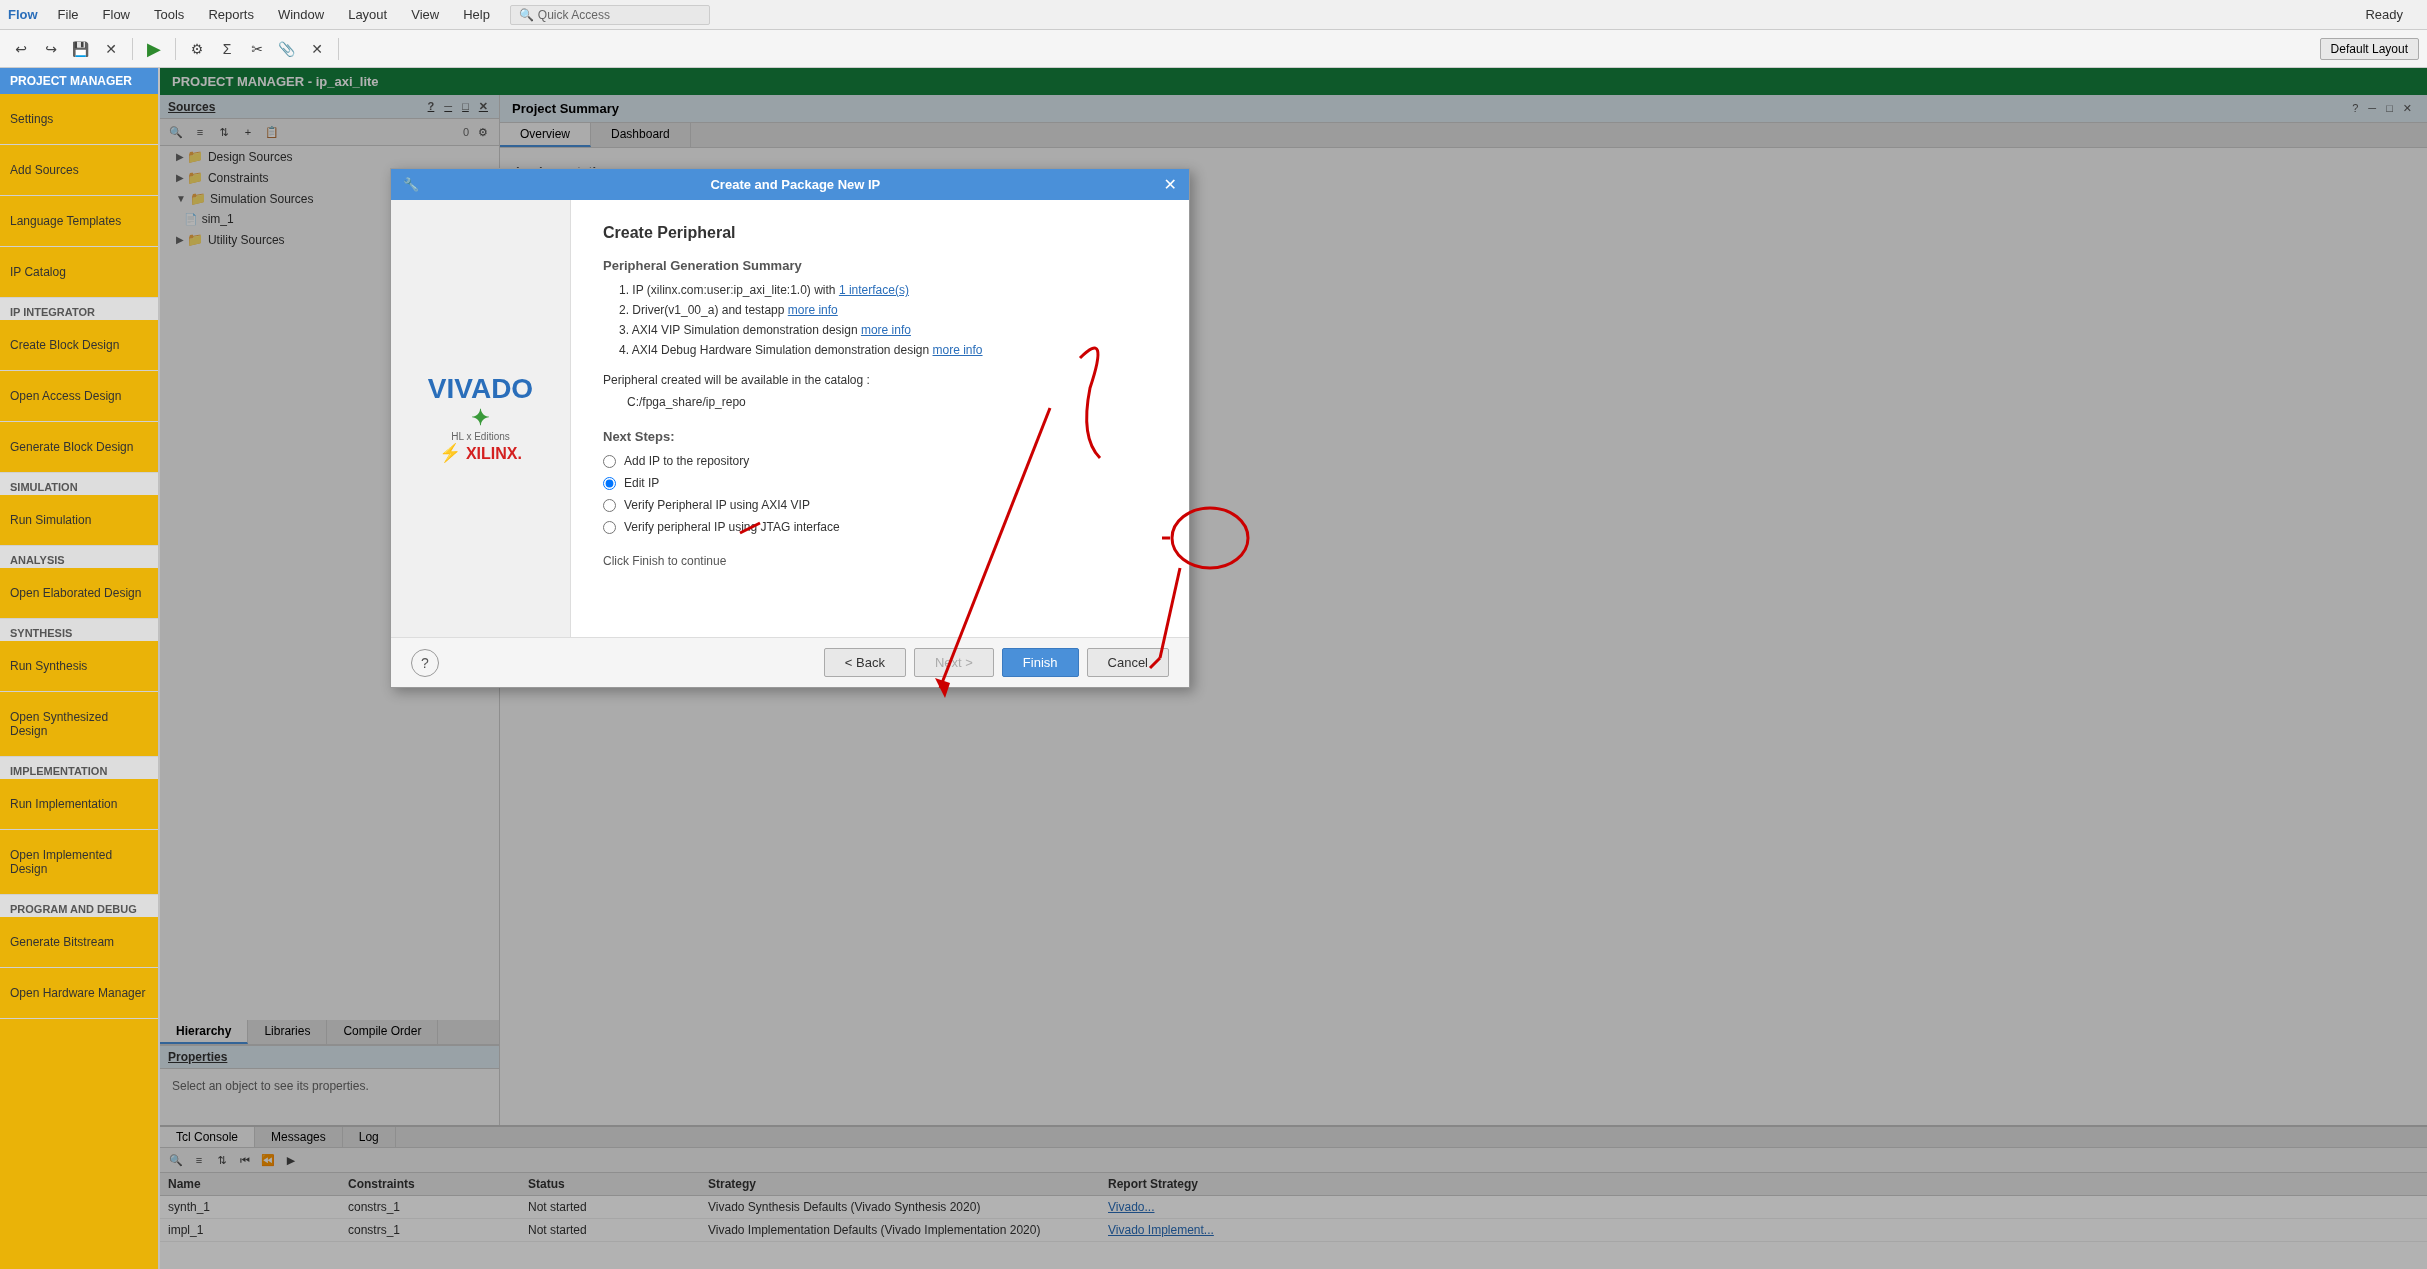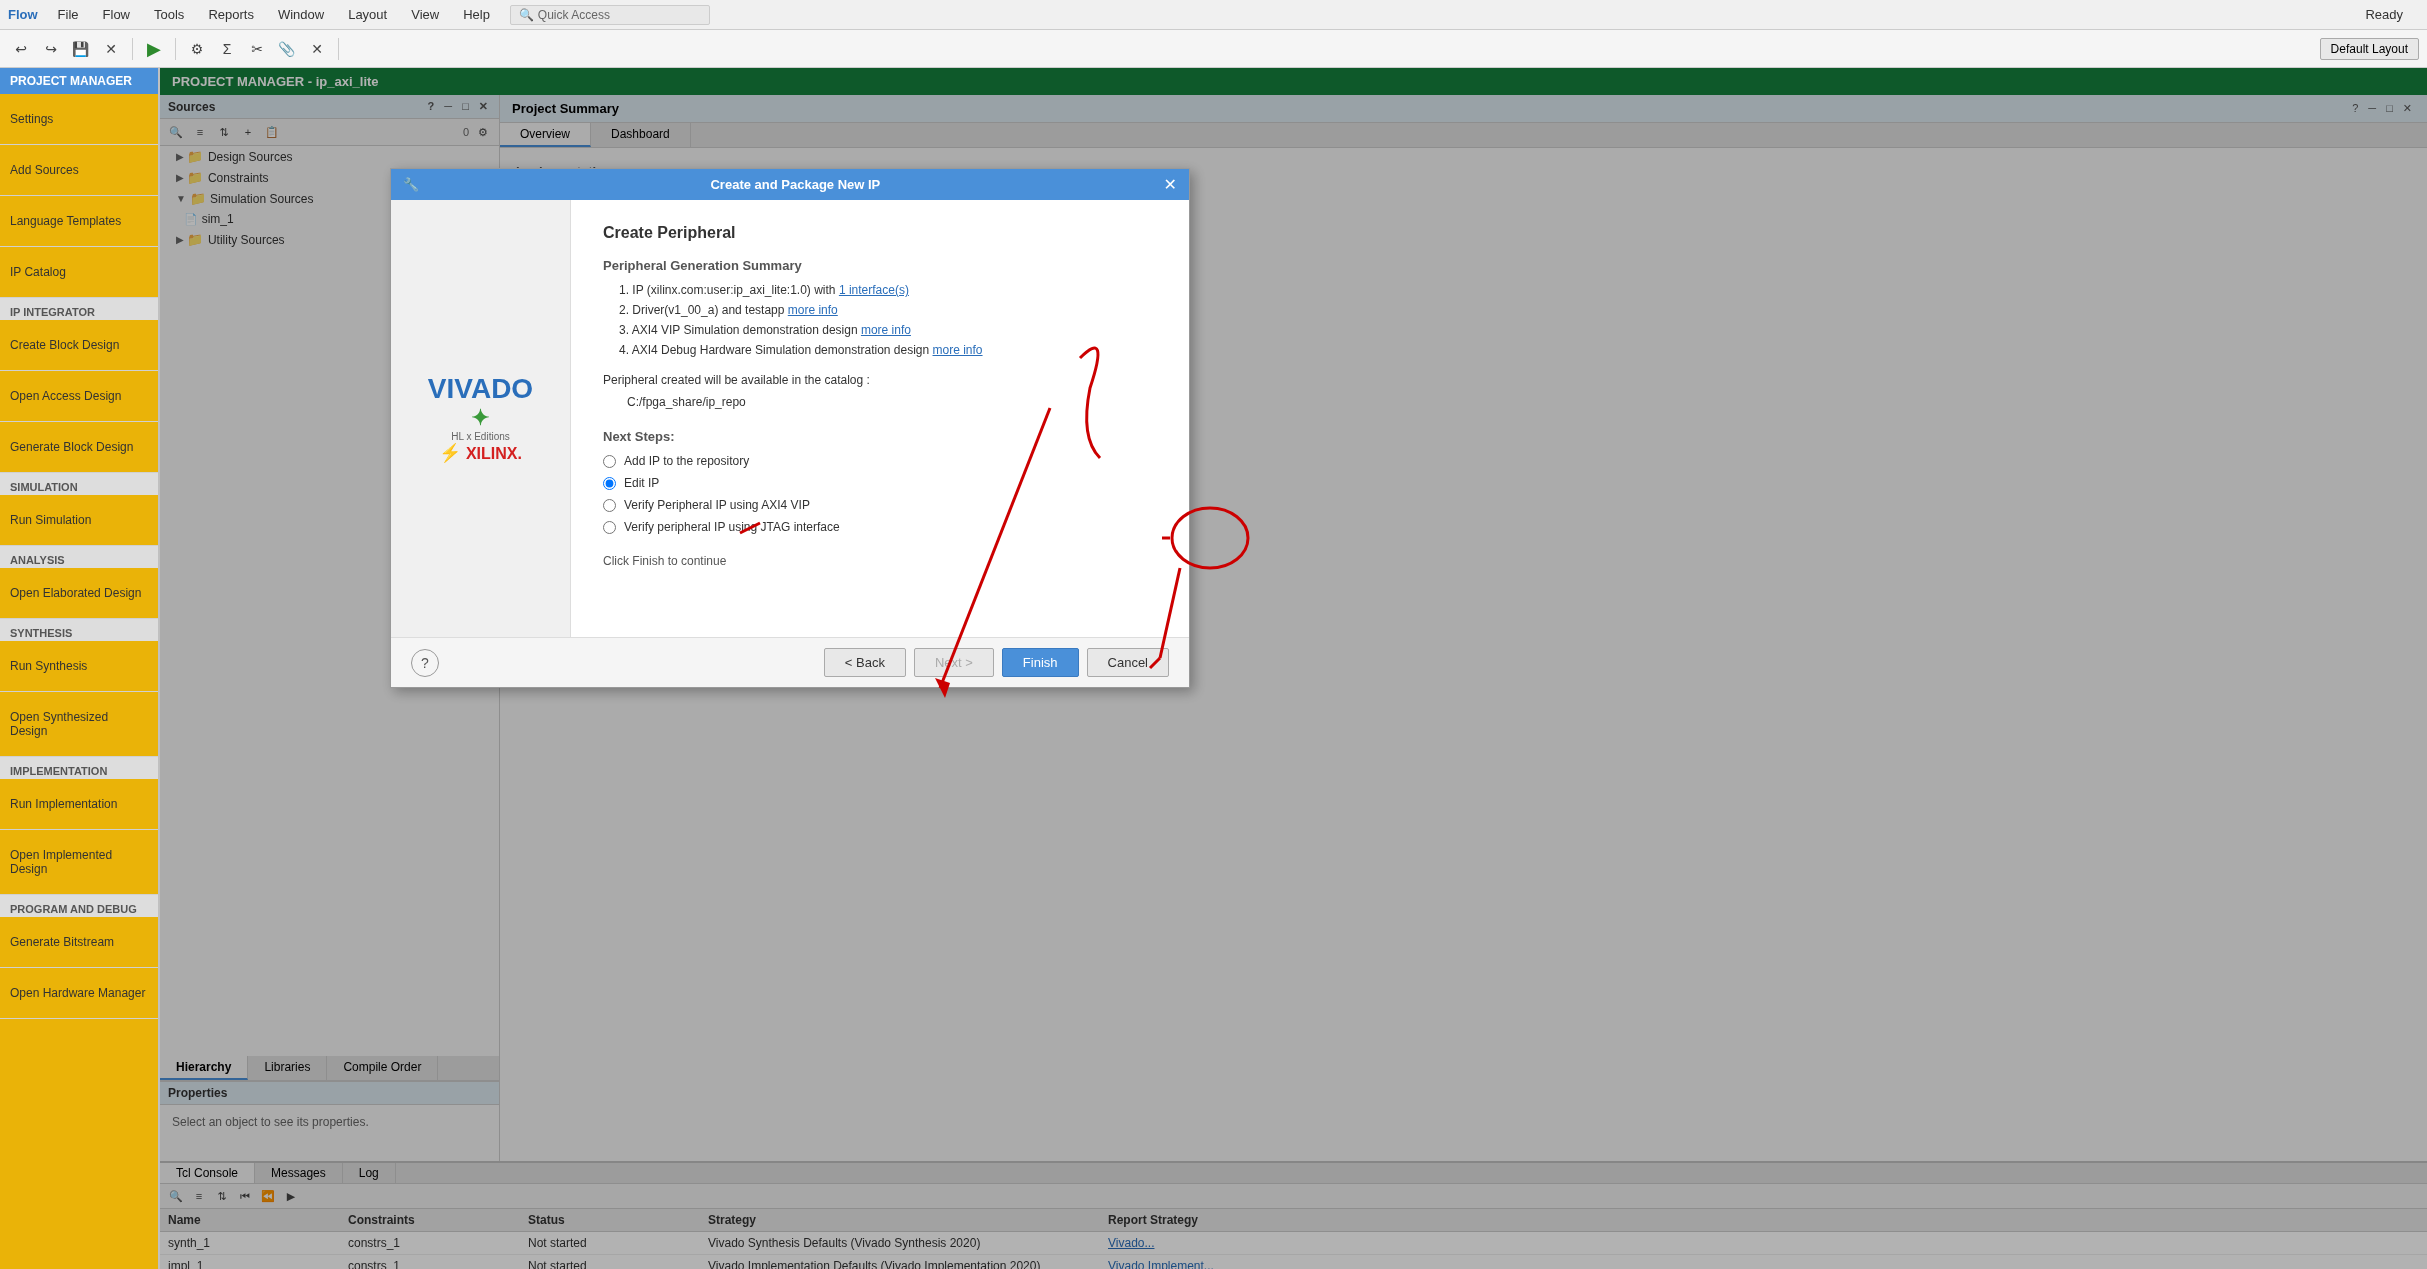--- a/index.html
+++ b/index.html
@@ -58,21 +58,21 @@
     
     .content-area { flex: 1; display: flex; flex-direction: column; position: relative; }
 
     
     .sources-panel {
       width: 340px; background: #f5f5f5; border-right: 1px solid #ccc;
       display: flex; flex-direction: column;
     }
     .panel-title-bar {
       background: #dce8f0; padding: 4px 8px; font-size: 12px; font-weight: bold; color: #333;
-      border-bottom: 1px solid #ccc; display: flex; align-items: center; justify-content: space-between;
+      border-bottom: 1px solid #ccc; display: flex; align-items: center; justify-content: space-between; text-decoration: underline;
     }
     .panel-toolbar {
       display: flex; align-items: center; background: #f0f0f0; border-bottom: 1px solid #ccc;
       padding: 3px 6px; gap: 4px;
     }
     .panel-btn { width: 20px; height: 20px; display: flex; align-items: center; justify-content: center; cursor: pointer; font-size: 11px; color: #444; border-radius: 2px; border: none; background: transparent; }
 
     .tree-item { padding: 3px 8px 3px 16px; font-size: 12px; color: #333; cursor: pointer; display: flex; align-items: center; gap: 4px; }
     .tree-item.indent1 { padding-left: 24px; }
     .tree-expand { font-size: 10px; color: #666; }
@@ -89,21 +89,21 @@
     }
 
     
     .properties-panel {
       width: 340px; background: #f5f5f5; border-right: 1px solid #ccc; border-top: 1px solid #ccc;
       max-height: 160px; min-height: 80px;
     }
 
     
     .bottom-area {
-      height: 108px; background: #f5f5f5; border-top: 2px solid #c0c0c0;
+      height: 144px; background: #f5f5f5; border-top: 2px solid #c0c0c0;
       display: flex; flex-direction: column;
     }
     .console-tabs { display: flex; background: #e0e0e0; border-bottom: 1px solid #ccc; }
     .console-tab { padding: 3px 16px; font-size: 12px; cursor: pointer; border-right: 1px solid #ccc; }
     .console-tab.active { background: #f5f5f5; }
     .console-toolbar { display: flex; align-items: center; background: #f0f0f0; border-bottom: 1px solid #ccc; padding: 2px 6px; gap: 3px; }
 
     
     .runs-panel {
       flex: 1; background: white; overflow: auto;

